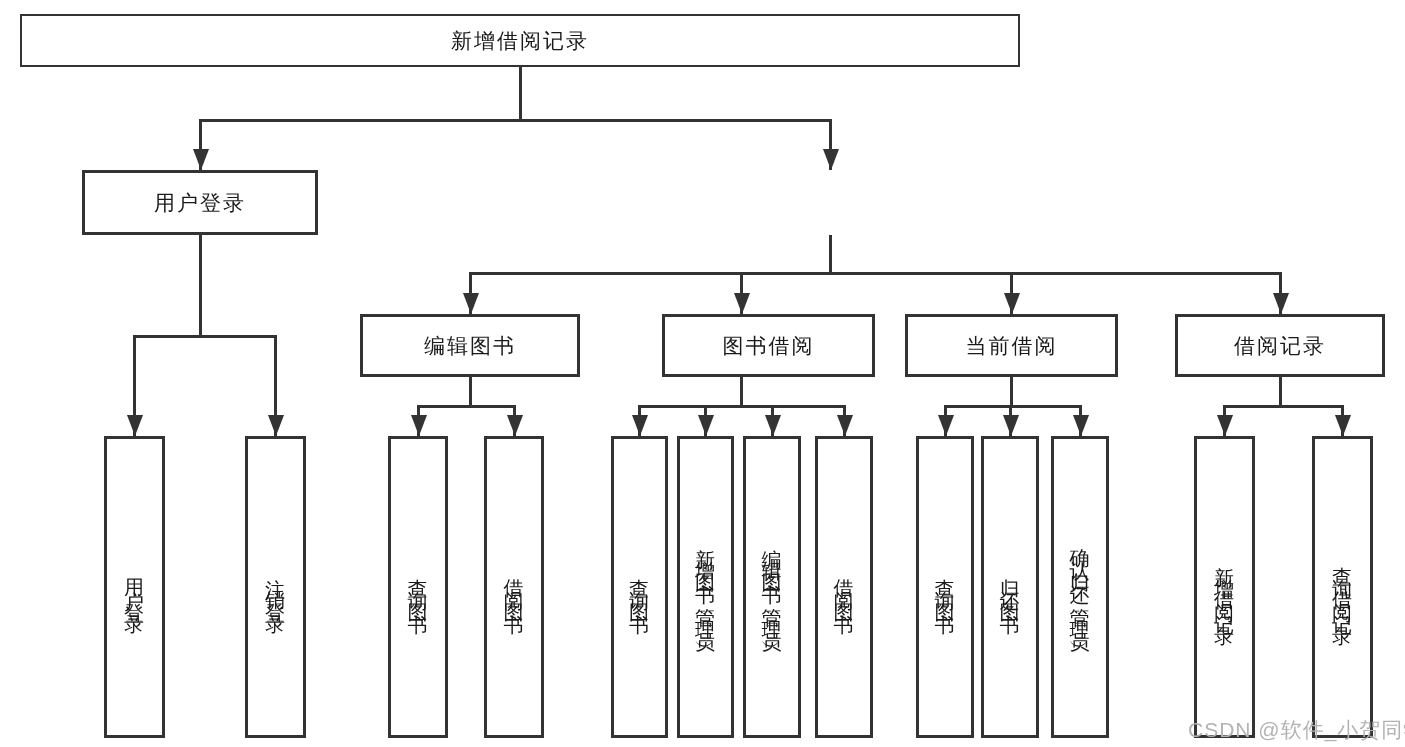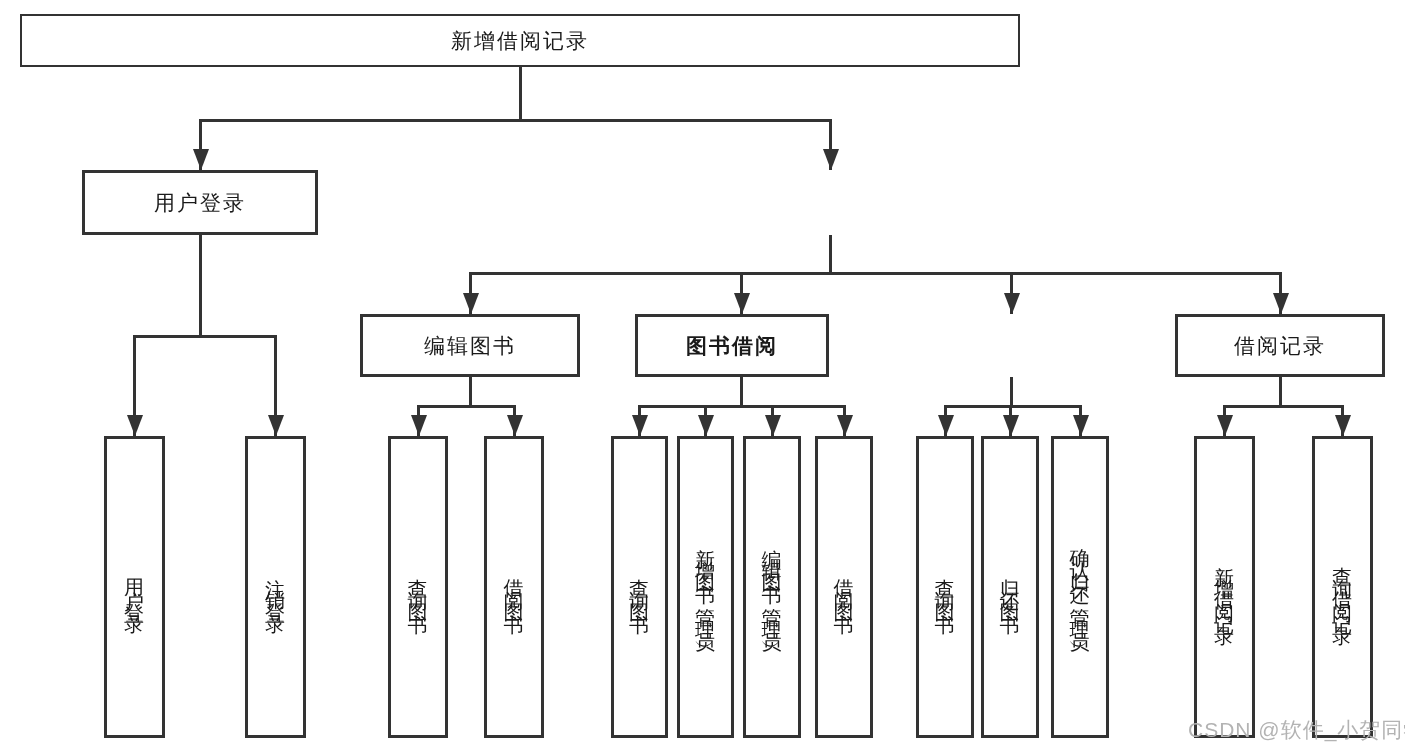--- a/index.html
+++ b/index.html
@@ -86,22 +86,25 @@
   <div class="vline" style="left:829px;top:235px;height:40px;"></div>
   <div class="hline" style="left:469px;top:272px;width:813px;"></div>
   <div class="drop" style="left:469px;top:272px;height:42px;"></div>
   <div class="drop" style="left:740px;top:272px;height:42px;"></div>
   <div class="drop" style="left:1010px;top:272px;height:42px;"></div>
   <div class="drop" style="left:1279px;top:272px;height:42px;"></div>
 
   <div class="node" style="left:360px;top:314px;width:220px;height:63px;">
     <span>编辑图书</span>
   </div>
-  <div class="node" style="left:635px;top:314px;width:194px;height:63px;font-weight:bold;">
+  <div class="node" style="left:662px;top:314px;width:213px;height:63px;">
     <span>图书借阅</span>
+  </div>
+  <div class="node" style="left:905px;top:314px;width:213px;height:63px;">
+    <span>当前借阅</span>
   </div>
   <div class="node" style="left:1175px;top:314px;width:210px;height:63px;">
     <span>借阅记录</span>
   </div>
 
   <div class="vline" style="left:469px;top:377px;height:31px;"></div>
   <div class="hline" style="left:417px;top:405px;width:99px;"></div>
   <div class="drop" style="left:417px;top:405px;height:31px;"></div>
   <div class="drop" style="left:513px;top:405px;height:31px;"></div>
 

